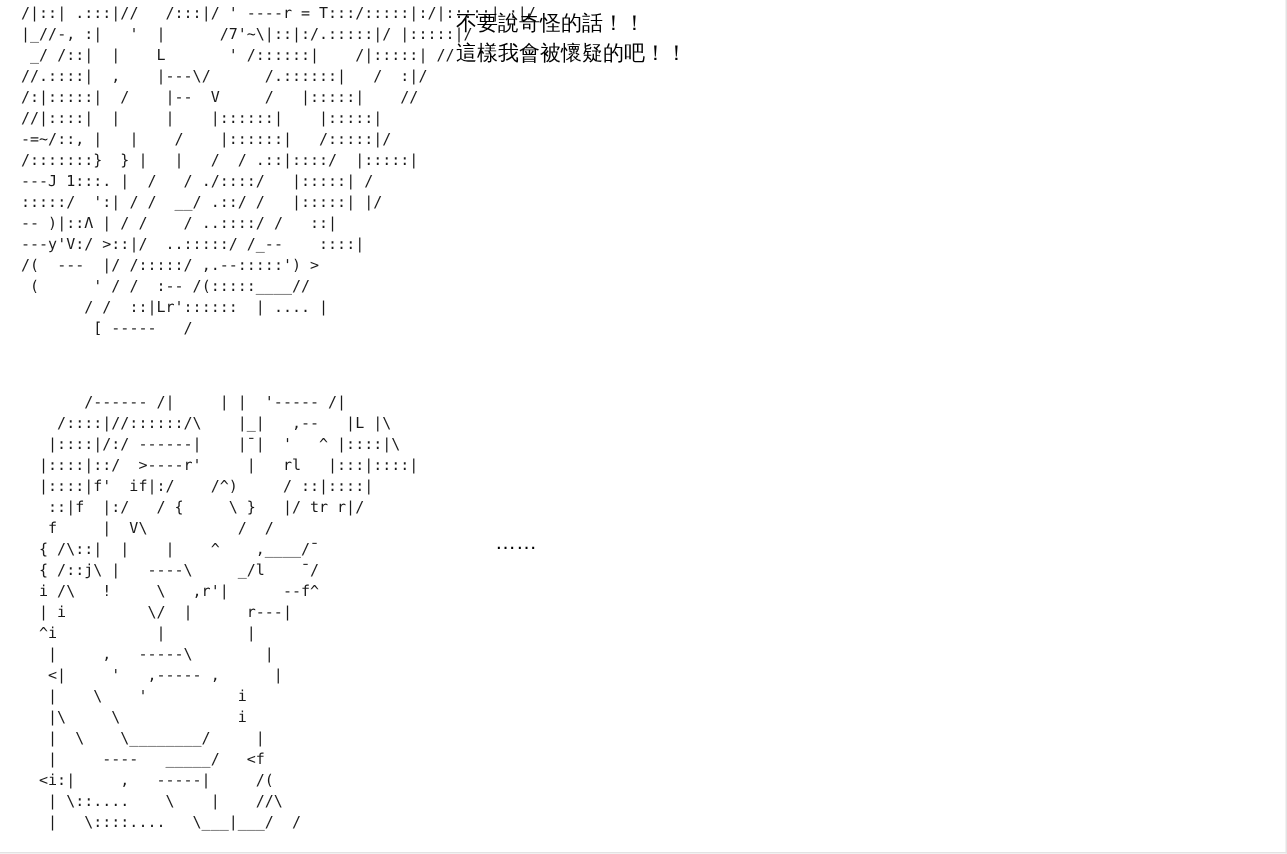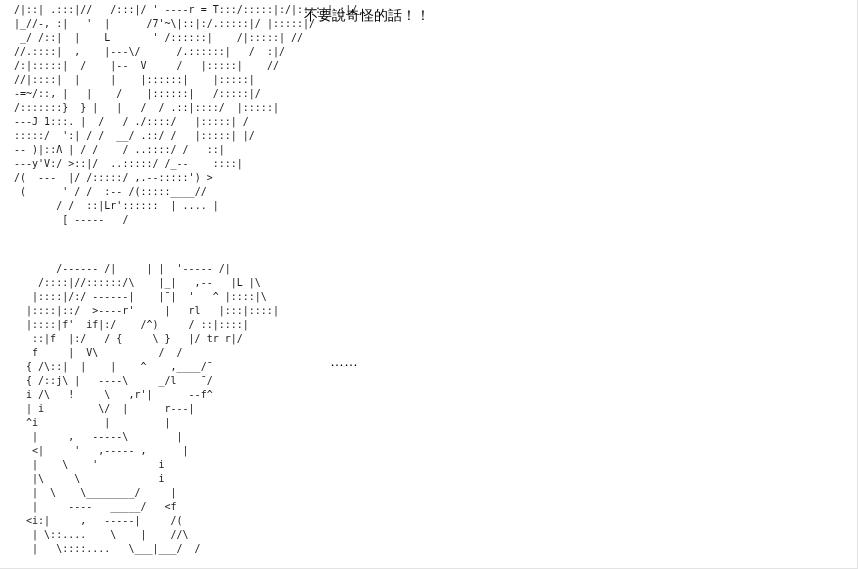--- a/index.html
+++ b/index.html
@@ -71,20 +71,21 @@
  :::::/  ':| / /  __/ .::/ /   |:::::| |/
  -- )|::Λ | / /    / ..::::/ /   ::|
  ---y'V:/ &gt;::|/  ..:::::/ /_--    ::::|
  /(  ---  |/ /:::::/ ,.--:::::') &gt;
   (      ' / /  :-- /(:::::____//
         / /  ::|Lr'::::::  | .... |
          [ -----   /</pre>
 
   <div class="dialogue">
     <div>不要說奇怪的話！！</div>
+    <div>這樣我會被懷疑的吧！！</div>
   </div>
 
   <pre class="aa aa-bottom">       /------ /|     | |  '----- /|
     /::::|//::::::/\    |_|   ,--   |L |\
    |::::|/:/ ------|    |¯|  '   ^ |::::|\
   |::::|::/  &gt;----r'     |   rl   |:::|::::|
   |::::|f'  if|:/    /^)     / ::|::::|
    ::|f  |:/   / {     \ }   |/ tr r|/
    f     |  V\          /  /
   { /\::|  |    |    ^    ,____/¯

